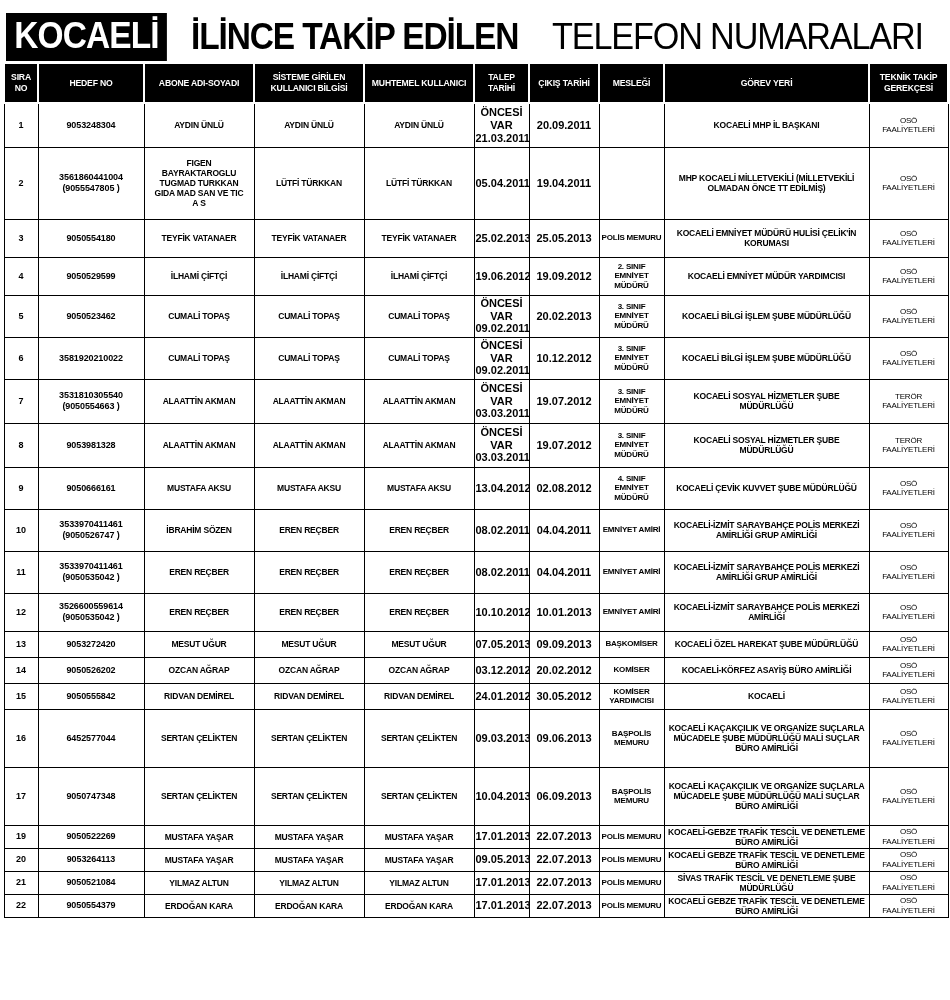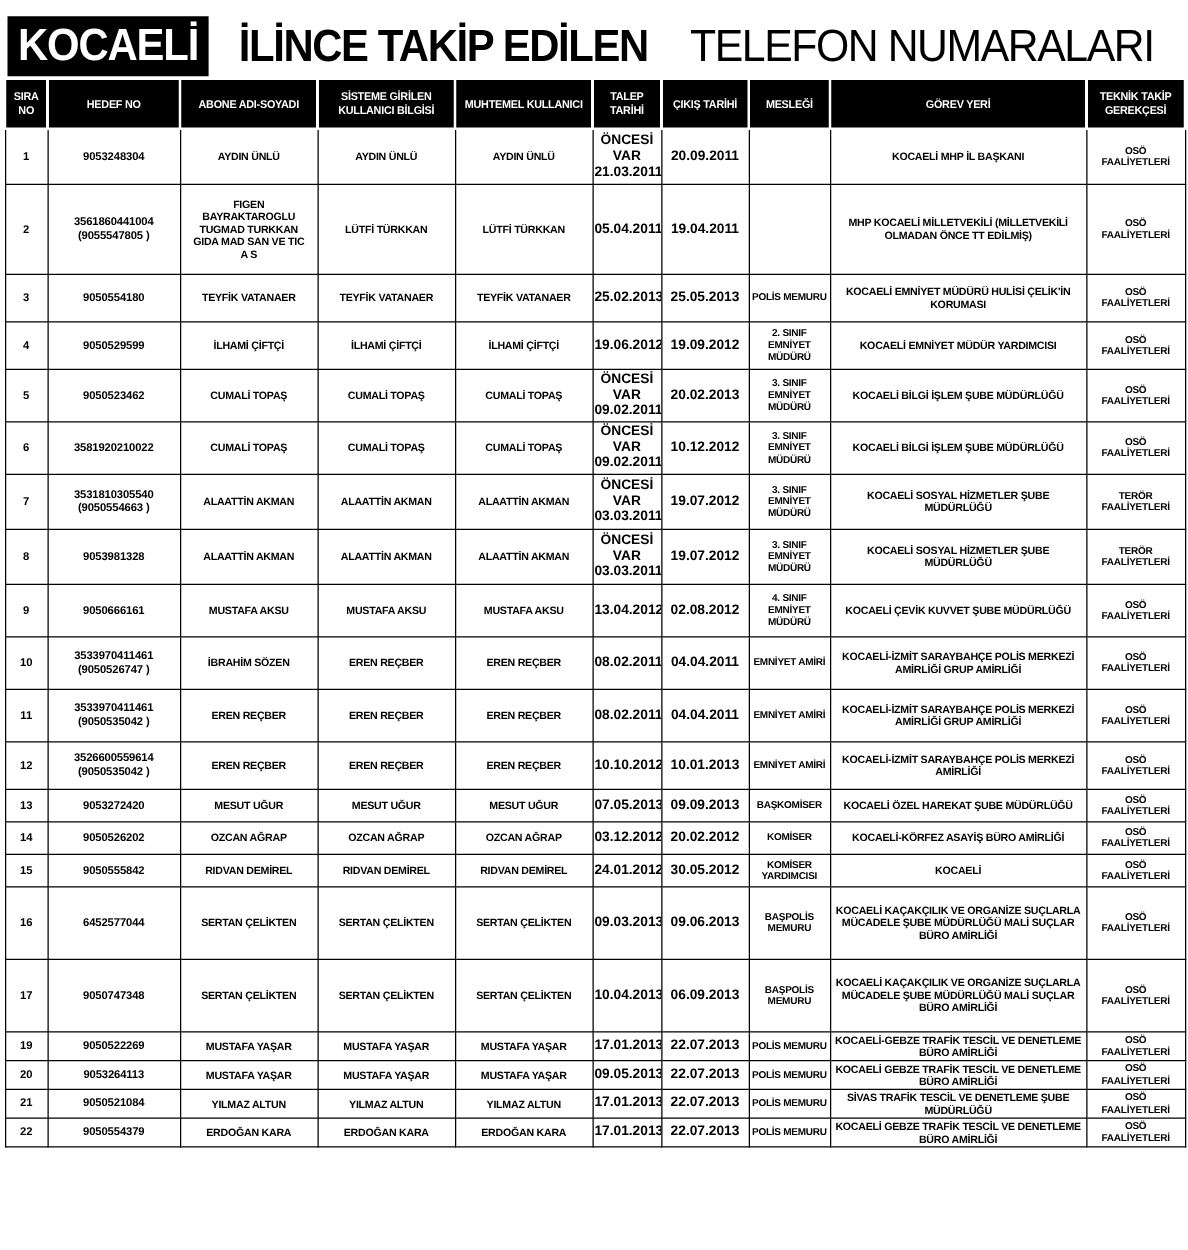--- a/index.html
+++ b/index.html
@@ -96,21 +96,21 @@
   .th-wrap { display: block; transform: scaleX(0.96); }
 
   td.c-sira  { font-weight: bold; font-size: 9px; }
   td.c-hedef { font-weight: bold; font-size: 9px; letter-spacing: -0.1px; margin-top: 22px; }
   td.c-abone, td.c-sistem, td.c-muhtemel {
     font-weight: bold; font-size: 8.5px; letter-spacing: -0.2px;
   }
   td.c-talep, td.c-cikis { font-weight: bold; font-size: 11px; }
   td.c-meslek { font-weight: bold; font-size: 8px; letter-spacing: -0.2px; }
   td.c-gorev  { font-weight: bold; font-size: 8.5px; letter-spacing: -0.2px; }
-  td.c-teknik { font-weight: bold; font-size: 8px; letter-spacing: -0.2px; }
+  td.c-teknik { font-weight: normal; font-size: 8px; letter-spacing: -0.2px; }
 
   .nowrapline { white-space: pre-line; }
 </style>
 </head>
 <body>
 
 <div class="page">
 
   <div class="title-bar">
     <span class="title-badge">KOCAELİ</span>

